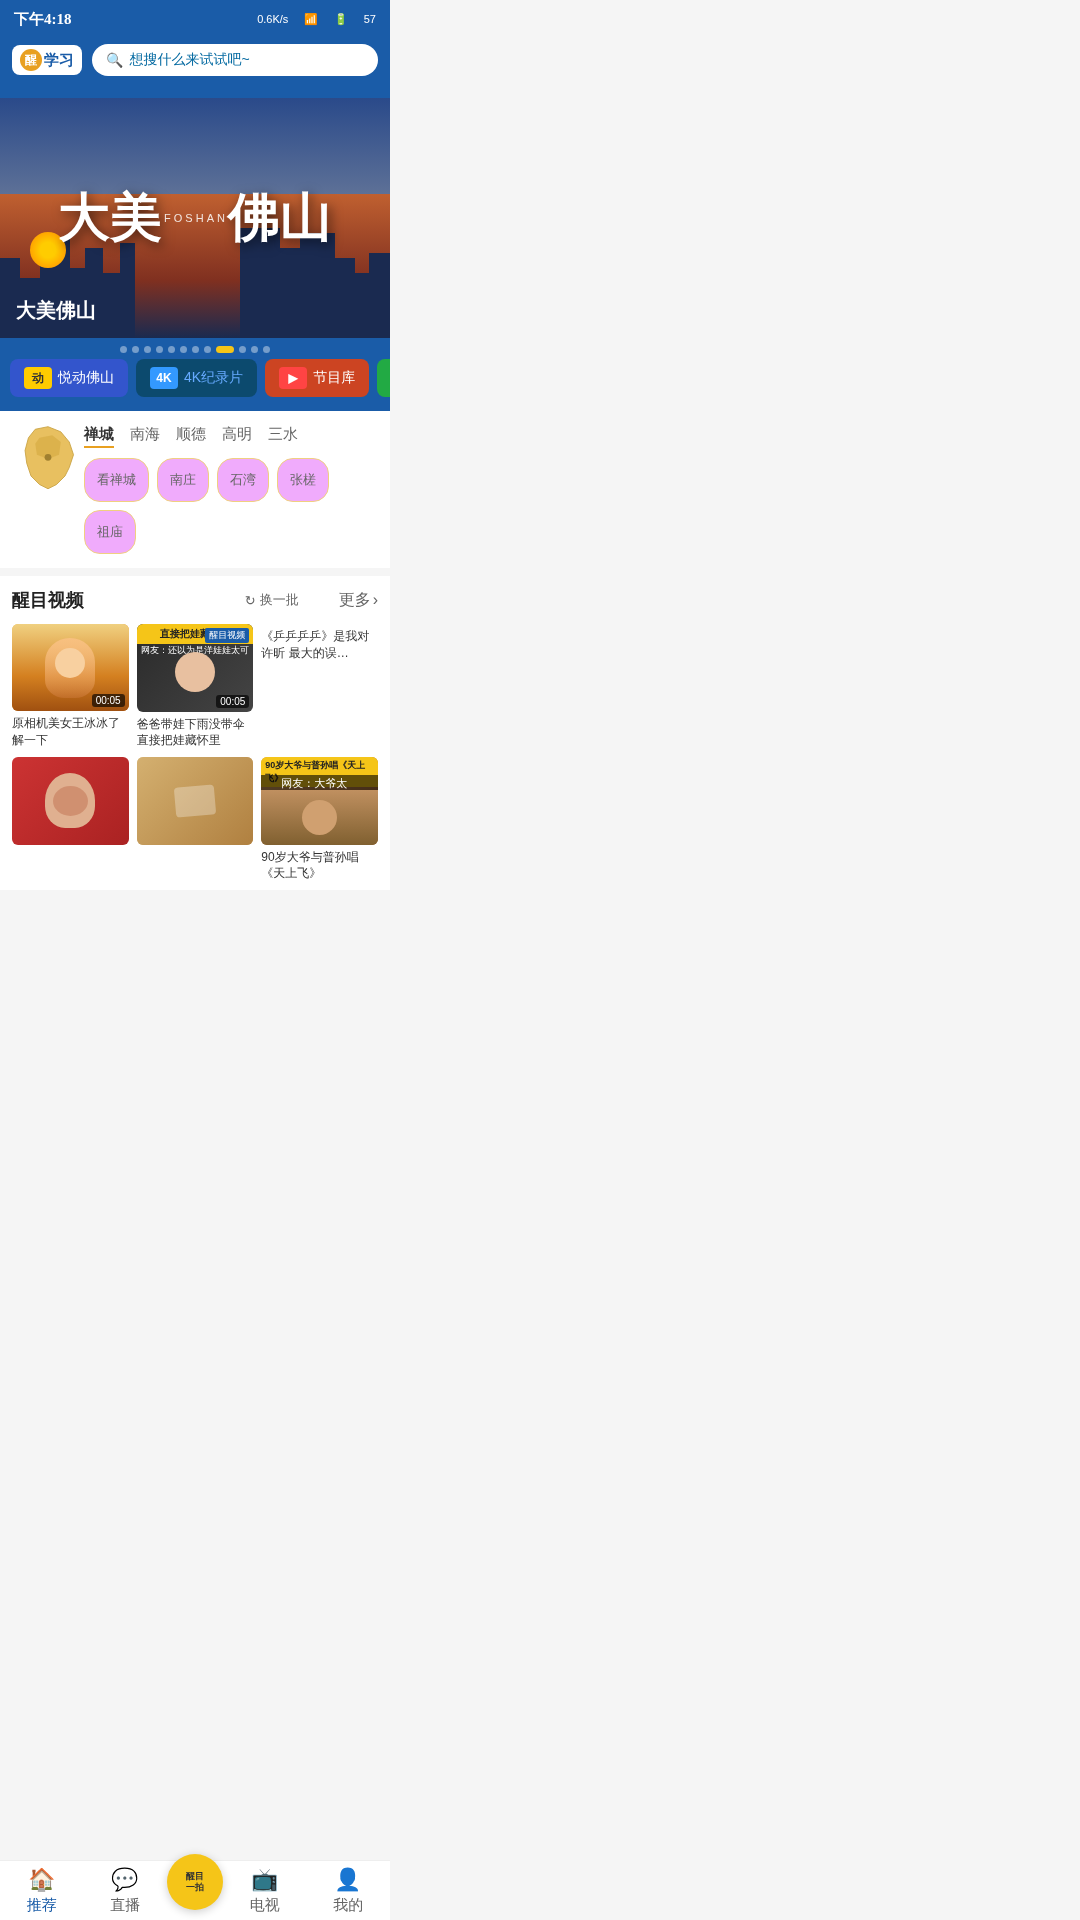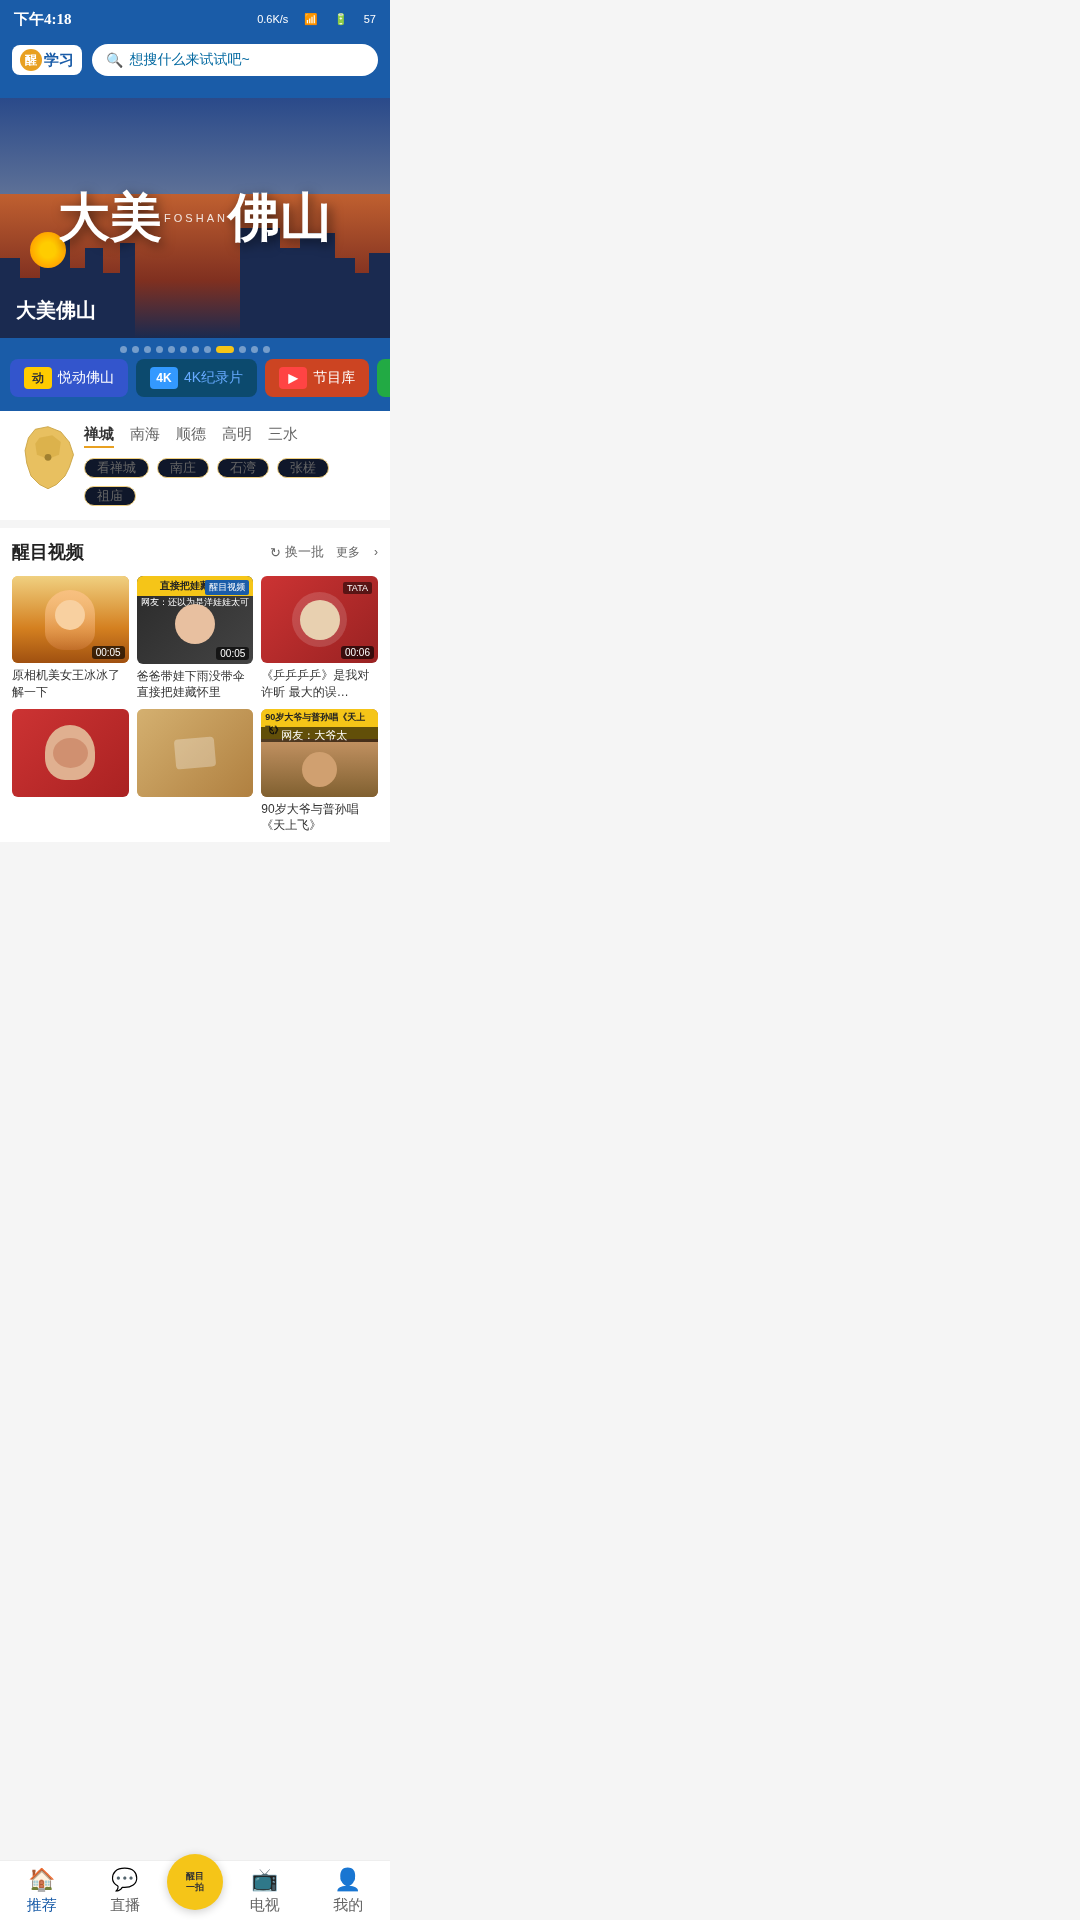--- a/index.html
+++ b/index.html
@@ -247,24 +247,24 @@
       font-weight: bold;
       border-bottom: 2px solid #e8a020;
       padding-bottom: 2px;
     }
     .district-sub-tabs {
       display: flex;
       gap: 8px;
       flex-wrap: wrap;
     }
     .district-sub-tab {
-      background: #0f172a;
+      background: #f0abfc;
       border: 1px solid #f0d080;
       border-radius: 16px;
-      padding: 0 12px;
+      padding: 12px 12px;
       font-size: 13px;
       color: #666;
       cursor: pointer;
     }
 
     
     .video-section {
       background: white;
       margin-top: 8px;
       padding: 12px 12px 8px;
@@ -289,24 +289,25 @@
       display: flex;
       align-items: center;
       gap: 4px;
       font-size: 13px;
       color: #666;
       cursor: pointer;
     }
     .more-btn {
       display: flex;
       align-items: center;
-      gap: 14px;
-      font-size: 12px;
+      gap: 2px;
+      font-size: 16px;
       color: #666;
       cursor: pointer;
+      margin-left: 28px;
     }
 
     
     .video-grid {
       display: grid;
       grid-template-columns: 1fr 1fr 1fr;
       gap: 8px;
     }
     .video-card {
       cursor: pointer;
@@ -615,29 +616,20 @@
         <div class="thumb-overlay-yellow">直接把娃藏怀里</div>
         <div class="thumb-overlay-text">网友：还以为是洋娃娃太可爱了</div>
         <div style="position:absolute;bottom:20px;left:50%;transform:translateX(-50%);width:40px;height:40px;background:#e8c0a0;border-radius:50%;"></div>
         <div class="thumb-badge-blue">醒目视频</div>
         <div class="video-duration">00:05</div>
       </div>
       <div class="video-title">爸爸带娃下雨没带伞 直接把娃藏怀里</div>
     </div>
 
     <div class="video-card">
-      <div class="video-thumb thumb-3">
-        <div style="position:absolute;inset:0;display:flex;align-items:center;justify-content:center;">
-          <div style="width:55px;height:55px;background:rgba(255,255,255,0.15);border-radius:50%;display:flex;align-items:center;justify-content:center;">
-            <div style="width:40px;height:40px;background:#e8d0b0;border-radius:50%;"></div>
-          </div>
-        </div>
-        <div style="position:absolute;top:6px;right:6px;background:rgba(0,0,0,0.5);color:white;font-size:9px;padding:1px 4px;border-radius:2px;">TATA</div>
-        <div class="video-duration">00:06</div>
-      </div>
       <div class="video-title">《乒乒乒乒》是我对许昕 最大的误…</div>
     </div>
 
     <div class="video-card">
       <div class="video-thumb thumb-4">
         <div style="position:absolute;inset:0;display:flex;align-items:center;justify-content:center;">
           <div style="width:50px;height:55px;background:#e0b090;border-radius:50% 50% 40% 40%;display:flex;align-items:center;justify-content:center;flex-direction:column;">
             <div style="width:35px;height:30px;background:#d09070;border-radius:50%;"></div>
           </div>
         </div>

